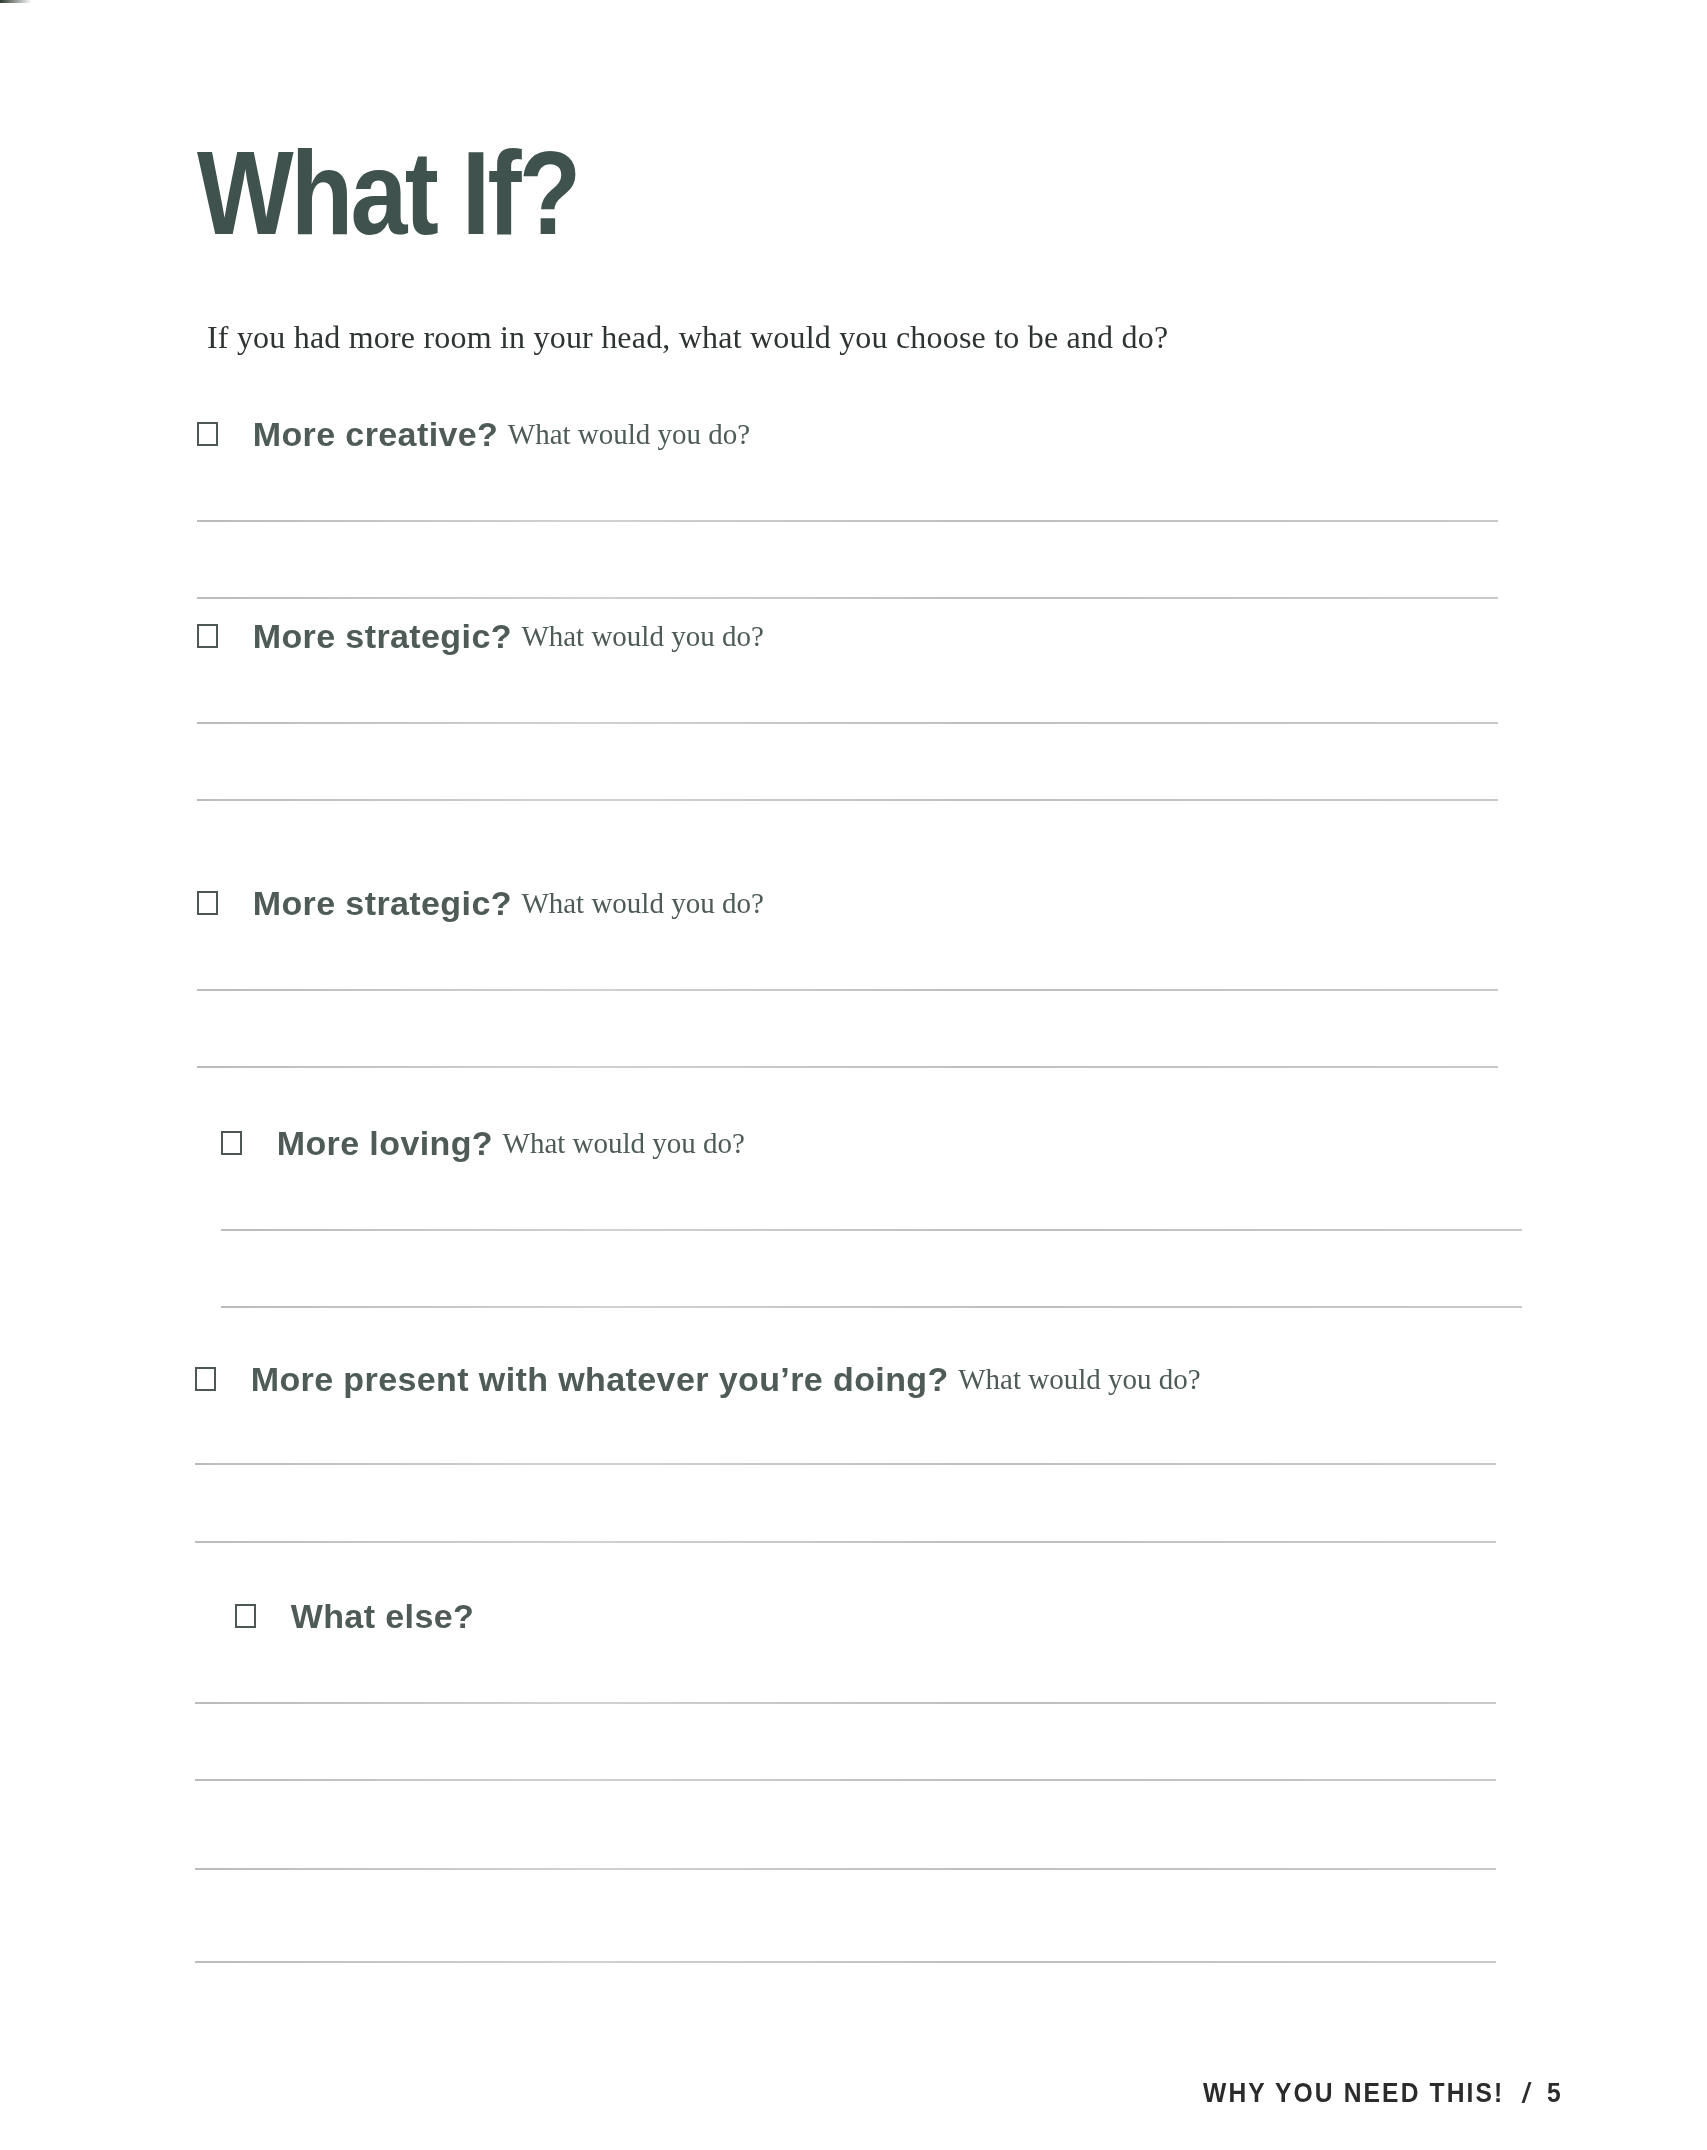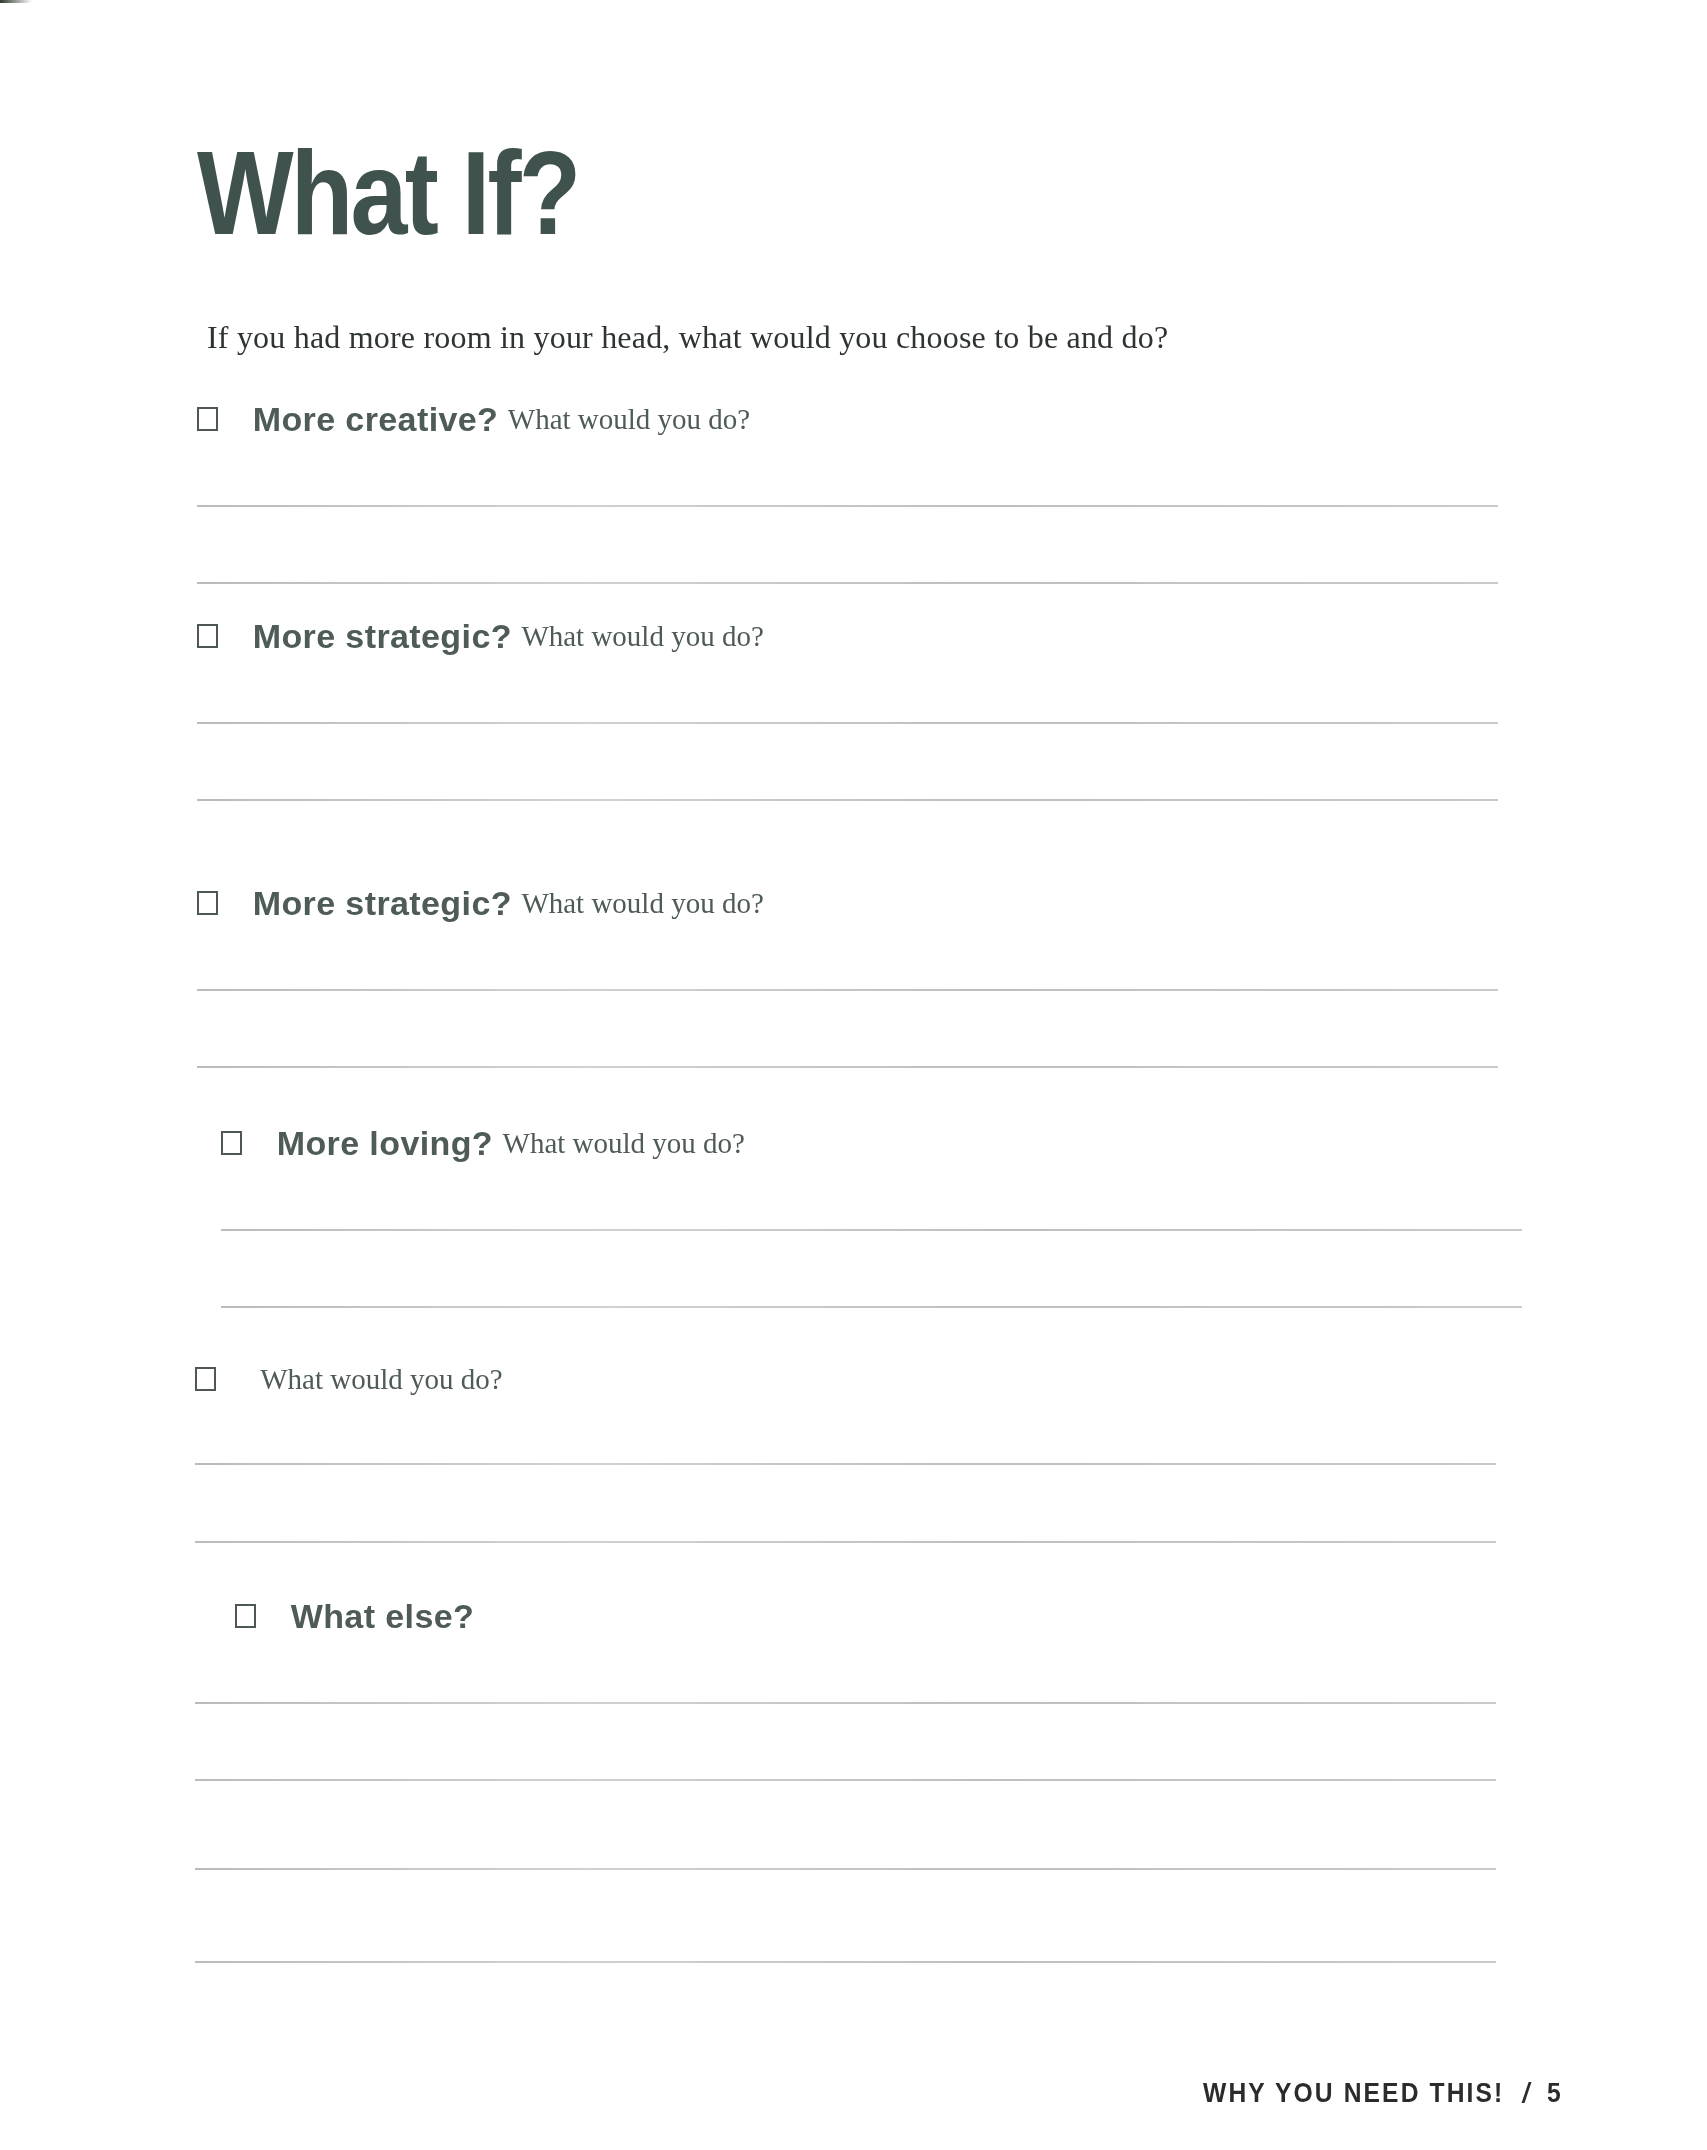--- a/index.html
+++ b/index.html
@@ -112,21 +112,21 @@
   </style>
 </head>
 <body>
 
 <div class="corner-mark"></div>
 
 <h1 class="title">What If?</h1>
 
 <p class="intro">If you had more room in your head, what would you choose to be and do?</p>
 
-<div class="question" style="top:395px;">
+<div class="question" style="top:410px;">
   <div class="q-head">
     <div class="checkbox"></div>
     <span class="q-bold">More creative?</span>
     <span class="q-prompt">What would you do?</span>
   </div>
   <div class="answer-line" style="top:110px;"></div>
   <div class="answer-line" style="top:187px;"></div>
 </div>
 
 <div class="question" style="top:612px;">
@@ -155,20 +155,21 @@
     <span class="q-bold">More loving?</span>
     <span class="q-prompt">What would you do?</span>
   </div>
   <div class="answer-line" style="top:110px;"></div>
   <div class="answer-line" style="top:187px;"></div>
 </div>
 
 <div class="question" style="top:1355px;left:195px;">
   <div class="q-head">
     <div class="checkbox"></div>
+    <span class="q-bold">More present with whatever you’re doing?</span>
     <span class="q-prompt">What would you do?</span>
   </div>
   <div class="answer-line" style="top:108px;"></div>
   <div class="answer-line" style="top:186px;"></div>
 </div>
 
 <div class="question" style="top:1592px;left:195px;padding-left:40px;">
   <div class="q-head">
     <div class="checkbox"></div>
     <span class="q-bold">What else?</span>

